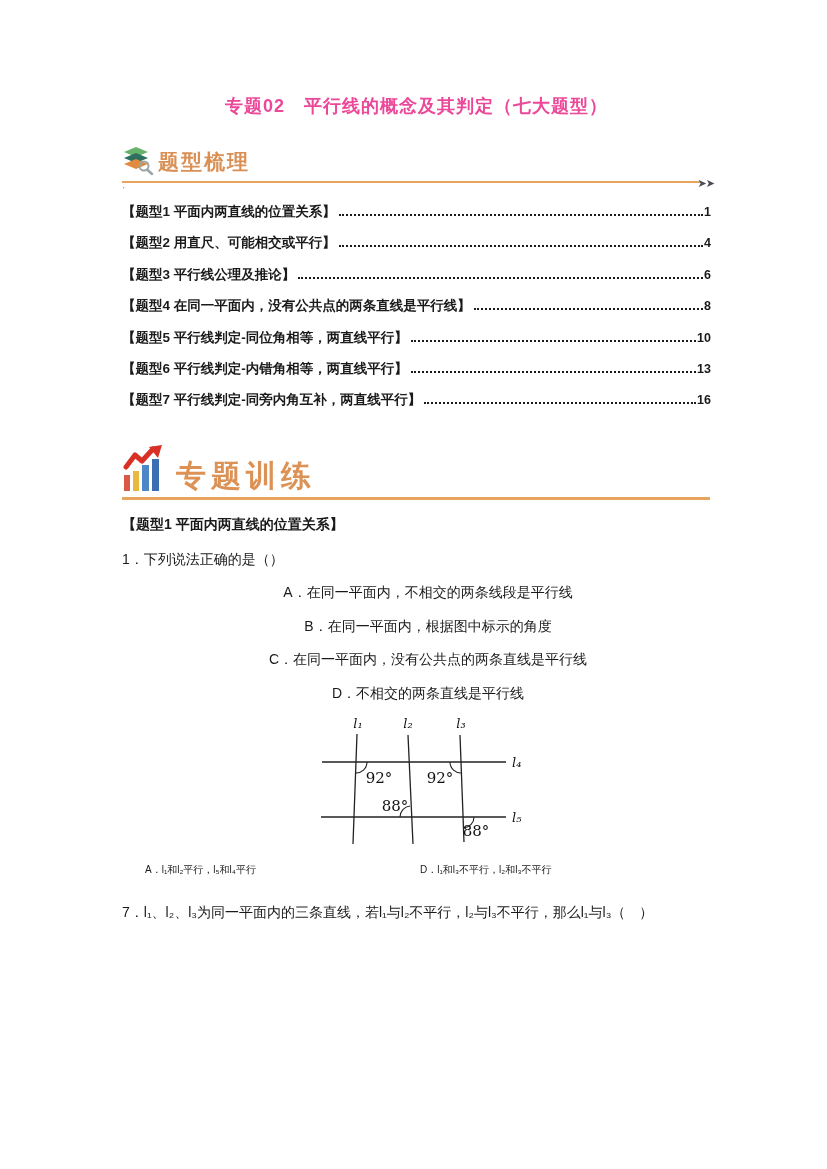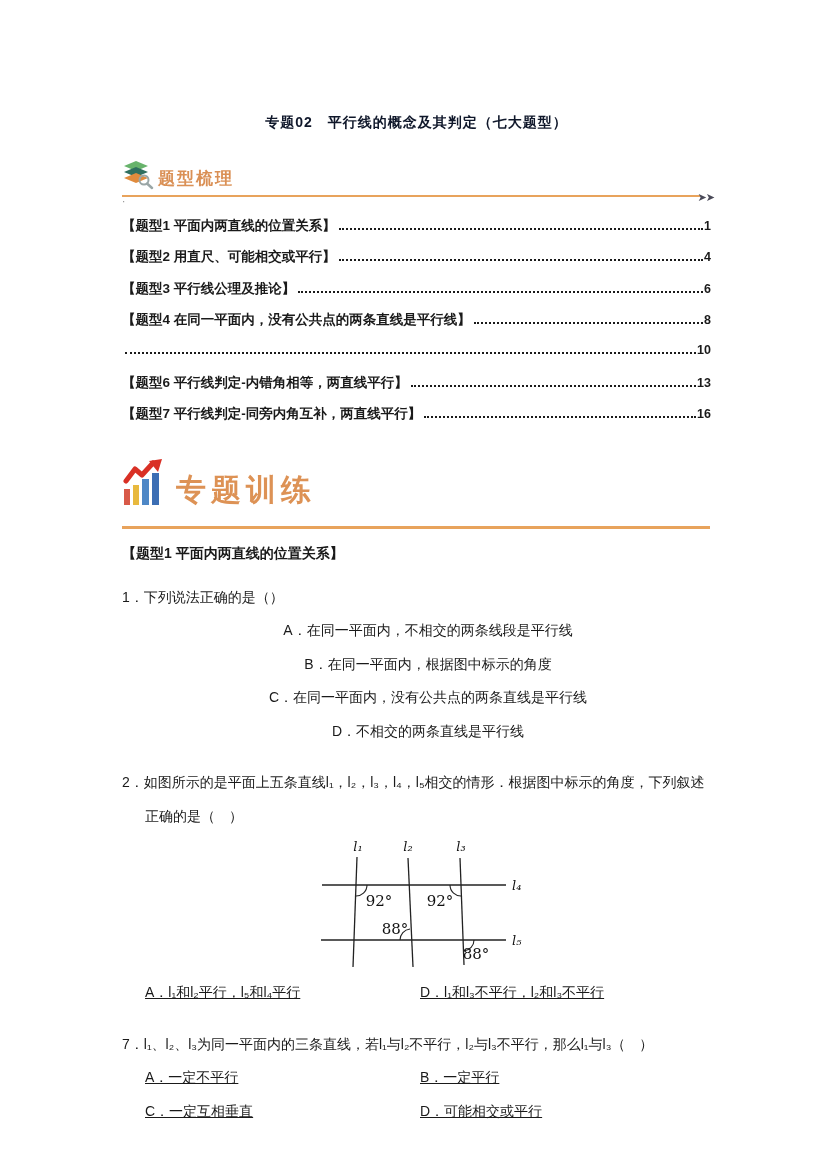--- a/index.html
+++ b/index.html
@@ -8,66 +8,66 @@
     width:827px; height:1169px;
     margin:0 auto;
     background:#ffffff;
     font-family:"Liberation Sans","DejaVu Sans",sans-serif;
     color:#1a1a1a;
     box-sizing:border-box;
     padding:94px 116px 0 122px;
     overflow:hidden;
   }
   .doc-title {
-    font-size:14px; font-weight:bold; text-align:center;
-    letter-spacing:1px; color:#0f172a;margin-top:20px;
+    font-size:18px; font-weight:bold; text-align:center;
+    letter-spacing:1px; color:#ec4899;
   }
   
   .banner1 {
     position:relative; margin-top:28px; width:578px;
     border-bottom:2px solid #e8a35c;
     padding-bottom:5px;
     display:flex; align-items:flex-end; gap:4px;
   }
   .banner1 .label {
-    font-size:17px; font-weight:bold; color:#da9055; letter-spacing:2px;
+    font-size:21px; font-weight:bold; color:#da9055; letter-spacing:2px;
   }
   .banner1 .arrows {
     position:absolute; right:-14px; bottom:-9px;
     font-size:11px; color:#4a4a58; letter-spacing:-1px;
   }
   .stray-mark { font-size:10px; color:#888; line-height:6px; display:block; margin-top:2px; }
   
   .toc { margin-top:12px; }
   .toc-row {
     display:flex; align-items:baseline;
     height:31.4px; font-weight:bold; font-size:13.5px; cursor:default;
   }
   .toc-label { white-space:nowrap; }
   .toc-dots { flex:1; border-bottom:2px dotted #1a1a1a; margin:0 1px 3px 3px; min-width:10px; }
   .toc-page { font-weight:bold; font-size:12.5px; }
   
   .banner2 {
     margin-top:22px; width:588px;
     border-bottom:3px solid #e8a35c;
-    padding-bottom:19px;
+    padding-bottom:4px;
     display:flex; align-items:flex-end; gap:12px;
   }
   .banner2 .label {
     font-size:30px; font-weight:bold; color:#dd9255; letter-spacing:5px; line-height:34px;
   }
   
   .topic-heading { margin-top:16px; font-size:14px; font-weight:bold; }
-  .question { margin-top:18px; font-size:14px; line-height:33.5px;
+  .question { margin-top:9px; font-size:14px; line-height:33.5px;
               padding-left:23px; text-indent:-23px; }
   .opts-col { padding-left:23px; font-size:14px; }
   .opts-col .opt { line-height:33.5px;text-align:center; }
   .opt-grid {
     display:grid; grid-template-columns:275px 1fr;
-    padding-left:23px; font-size:14px;text-decoration:underline;
+    padding-left:23px; font-size:10px;
   }
   .opt-grid .opt { line-height:33.5px; }
   .figure-wrap { margin:2px 0 2px 196px; }
   .fig-line { stroke:#222; stroke-width:1.3; fill:none; }
   .fig-arc  { stroke:#222; stroke-width:1.1; fill:none; }
   .fig-lab  { font-family:"DejaVu Serif","Liberation Serif",serif; font-style:italic; font-size:13px; fill:#111; }
   .fig-ang  { font-family:"DejaVu Serif","Liberation Serif",serif; font-size:15px; fill:#111; }
 </style>
 </head>
 <body>
@@ -106,20 +106,21 @@
       <span class="toc-label">【题型3 平行线公理及推论】</span>
       <span class="toc-dots"></span>
       <span class="toc-page">6</span>
     </div>
     <div class="toc-row">
       <span class="toc-label">【题型4 在同一平面内，没有公共点的两条直线是平行线】</span>
       <span class="toc-dots"></span>
       <span class="toc-page">8</span>
     </div>
     <div class="toc-row">
+      <span class="toc-label">【题型5 平行线判定-同位角相等，两直线平行】</span>
       <span class="toc-dots"></span>
       <span class="toc-page">10</span>
     </div>
     <div class="toc-row">
       <span class="toc-label">【题型6 平行线判定-内错角相等，两直线平行】</span>
       <span class="toc-dots"></span>
       <span class="toc-page">13</span>
     </div>
     <div class="toc-row">
       <span class="toc-label">【题型7 平行线判定-同旁内角互补，两直线平行】</span>
@@ -145,21 +146,20 @@
   <div class="topic-heading">【题型1 平面内两直线的位置关系】</div>
 
   <div class="question">1．下列说法正确的是（）</div>
   <div class="opts-col">
     <div class="opt">A．在同一平面内，不相交的两条线段是平行线</div>
     <div class="opt">B．在同一平面内，根据图中标示的角度</div>
     <div class="opt">C．在同一平面内，没有公共点的两条直线是平行线</div>
     <div class="opt">D．不相交的两条直线是平行线</div>
   </div>
 
-  <div class="question">2．如图所示的是平面上五条直线l₁，l₂，l₃，l₄，l₅相交的情形．根据图中标示的角度，下列叙述正确的是（　）</div>
 
   <div class="figure-wrap">
     <svg width="212" height="135" viewBox="0 0 212 135">
 
       <line class="fig-line" x1="39" y1="22" x2="35" y2="132"></line>
       <line class="fig-line" x1="90" y1="23" x2="95" y2="132"></line>
       <line class="fig-line" x1="142" y1="23" x2="146" y2="130"></line>
 
       <line class="fig-line" x1="4" y1="50" x2="188" y2="50"></line>
       <line class="fig-line" x1="3" y1="105" x2="188" y2="105"></line>
@@ -181,20 +181,14 @@
       <text class="fig-ang" x="158" y="124" text-anchor="middle">88°</text>
     </svg>
   </div>
 
   <div class="opt-grid">
     <div class="opt">A．l₁和l₂平行，l₅和l₄平行</div>
     <div class="opt">D．l₁和l₃不平行，l₂和l₃不平行</div>
   </div>
 
   <div class="question">7．l₁、l₂、l₃为同一平面内的三条直线，若l₁与l₂不平行，l₂与l₃不平行，那么l₁与l₃（　）</div>
-  <div class="opt-grid">
-    <div class="opt">A．一定不平行</div>
-    <div class="opt">B．一定平行</div>
-    <div class="opt">C．一定互相垂直</div>
-    <div class="opt">D．可能相交或平行</div>
-  </div>
 
 </div>
 
 </body></html>

